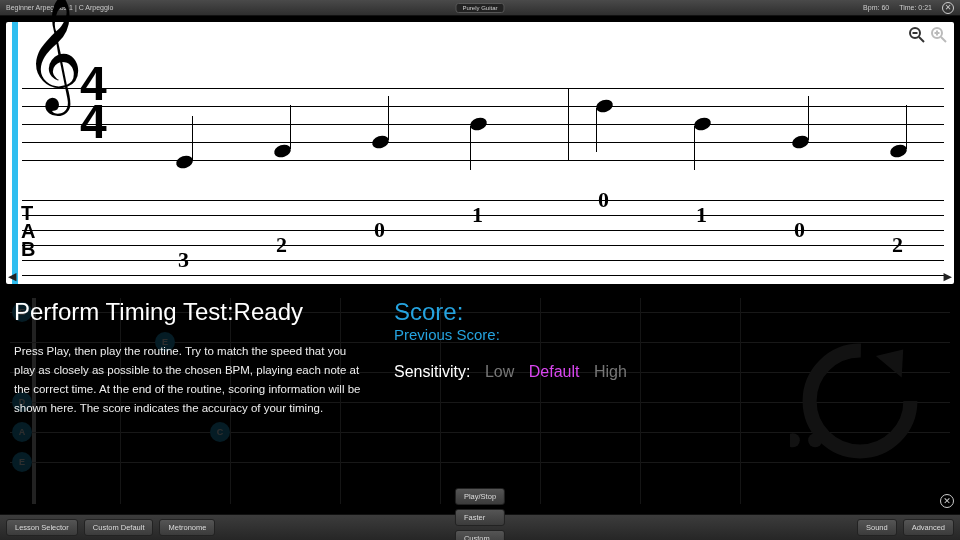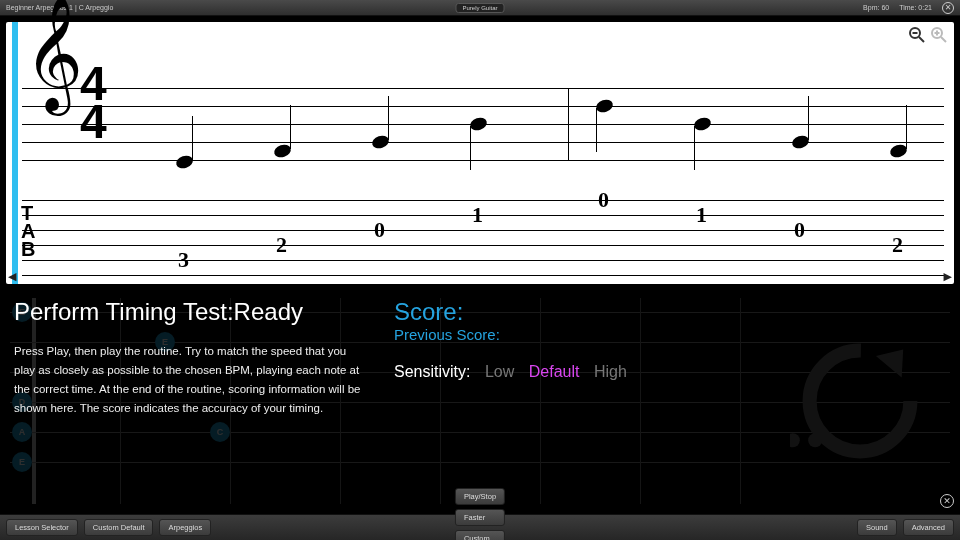--- a/index.html
+++ b/index.html
@@ -216,21 +216,21 @@
         <span class="sens-opt">High</span>
       </div>
     </div>
   </div>
   <div class="close-lower">✕</div>
 </div>
 
 <div class="bottombar">
   <div class="btn">Lesson Selector</div>
   <div class="btn">Custom Default</div>
-  <div class="btn">Arpeggios</div>
+  <div class="btn">Metronome</div>
   <div class="btn-group-center">
     <div class="btn">Play/Stop</div>
     <div class="btn">Faster</div>
     <div class="btn">Custom</div>
     <div class="btn">Loop</div>
   </div>
   <div class="btn-group-right">
     <div class="btn">Sound</div>
     <div class="btn">Advanced</div>
   </div>

